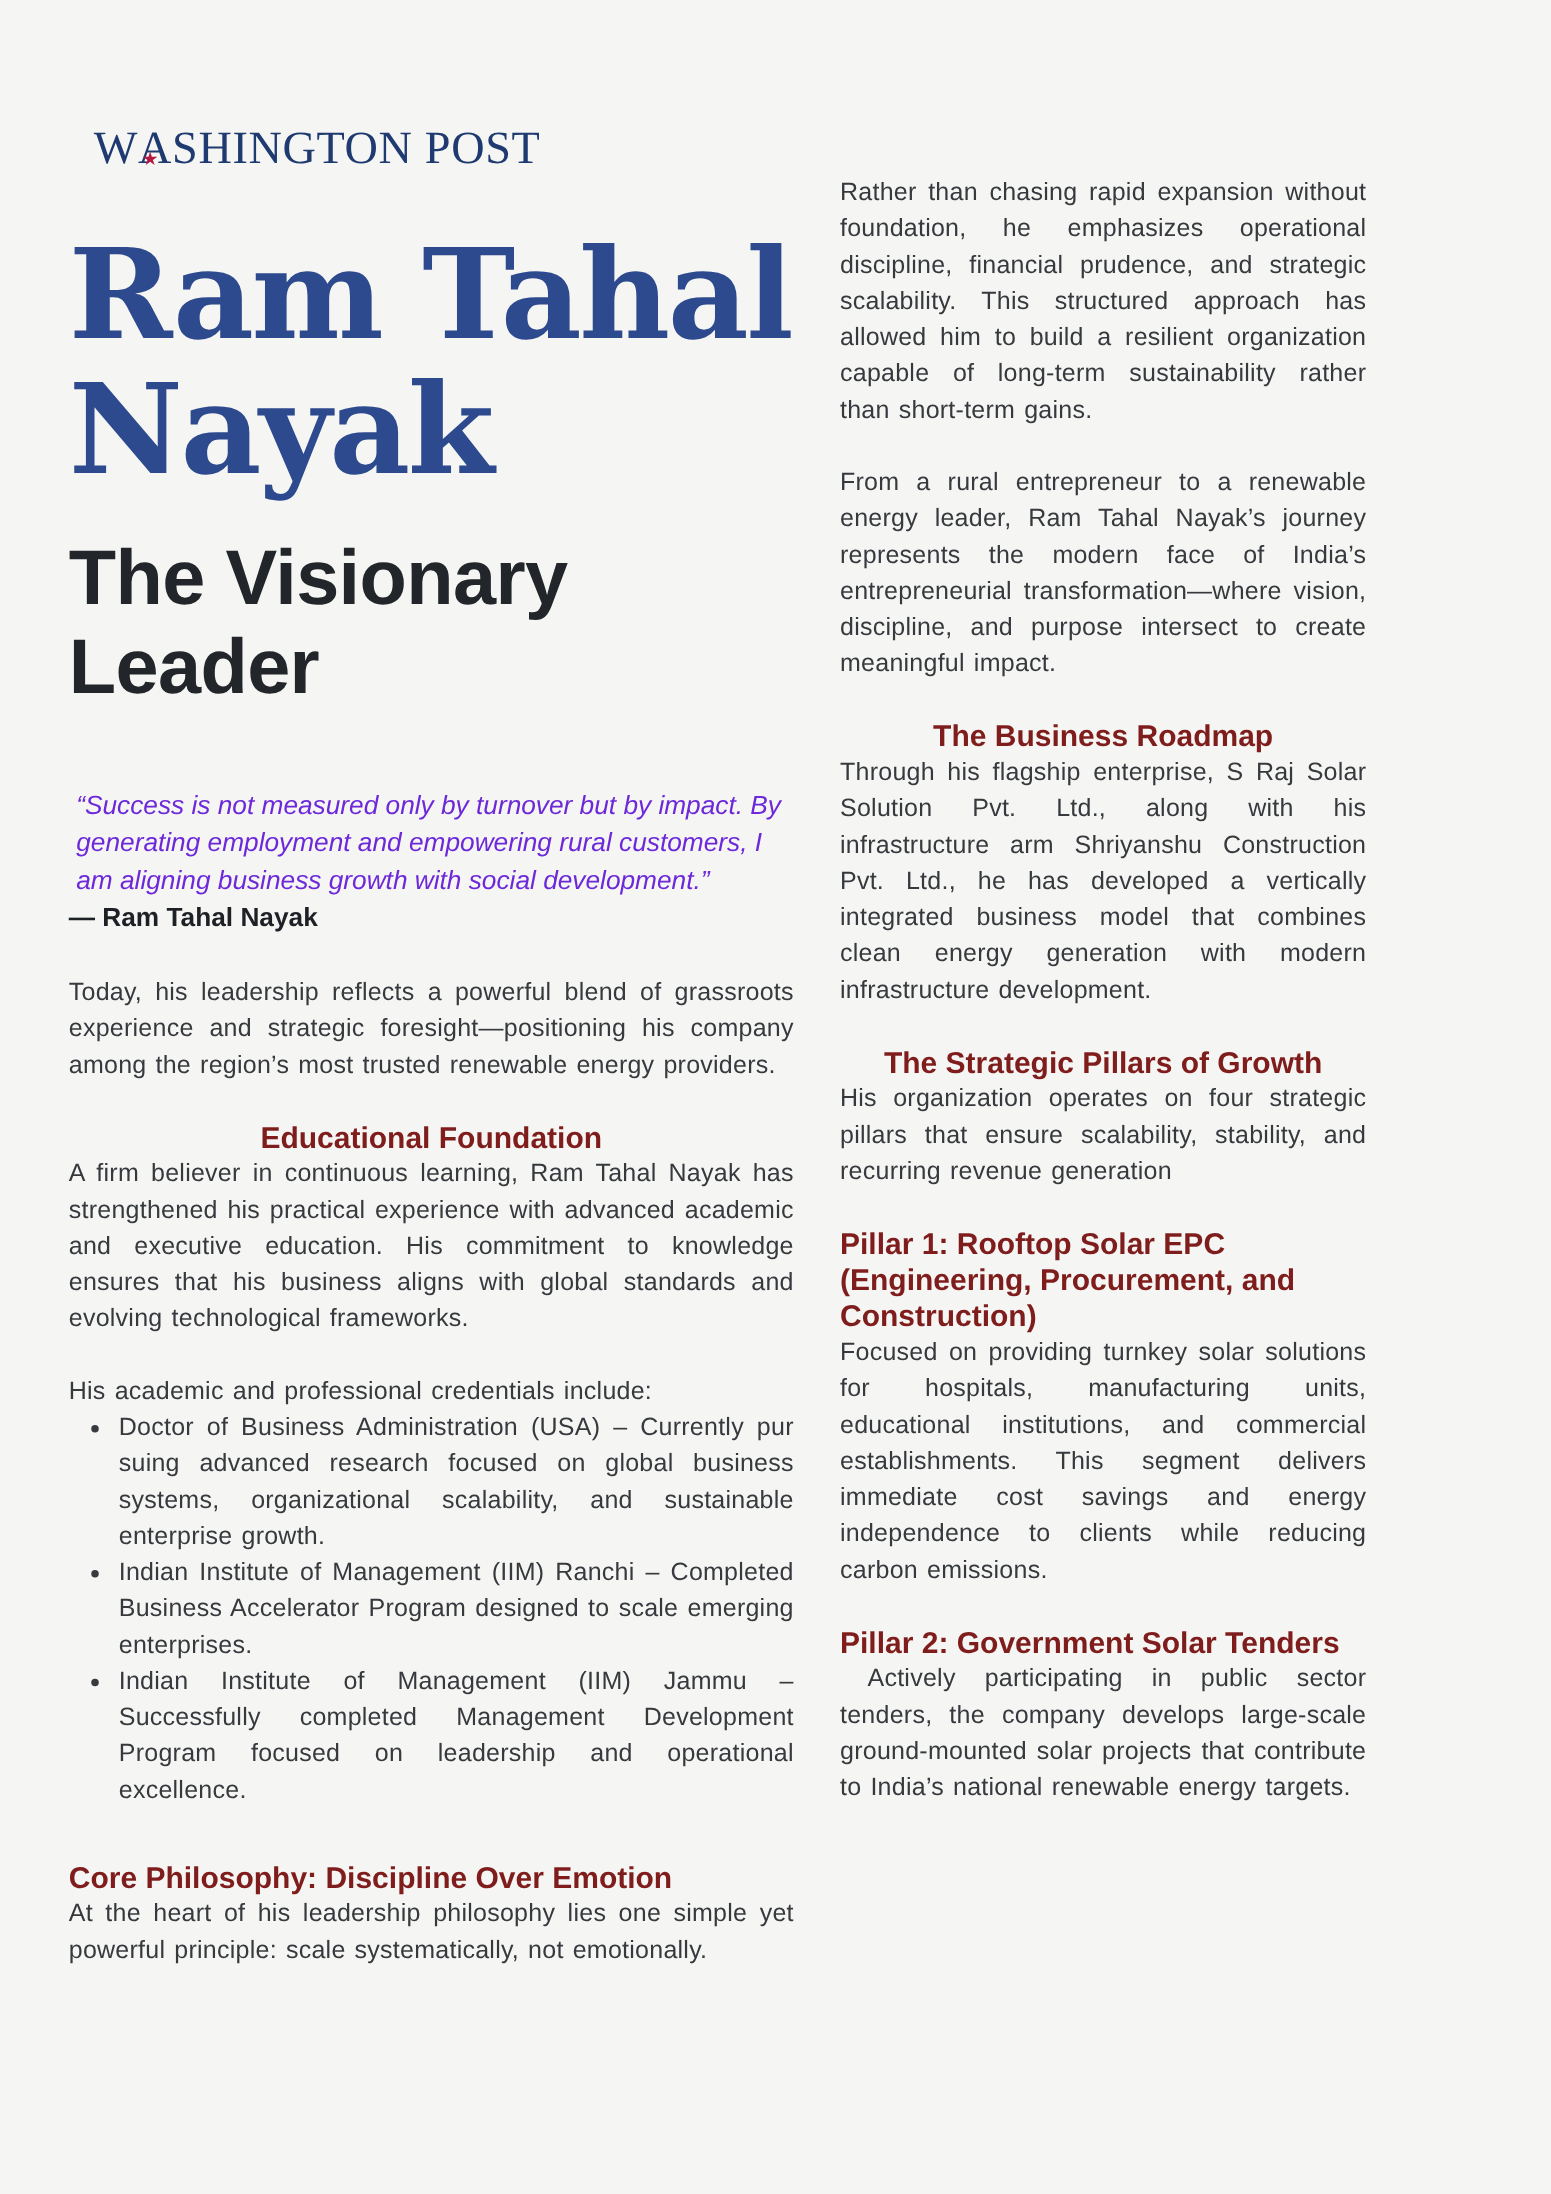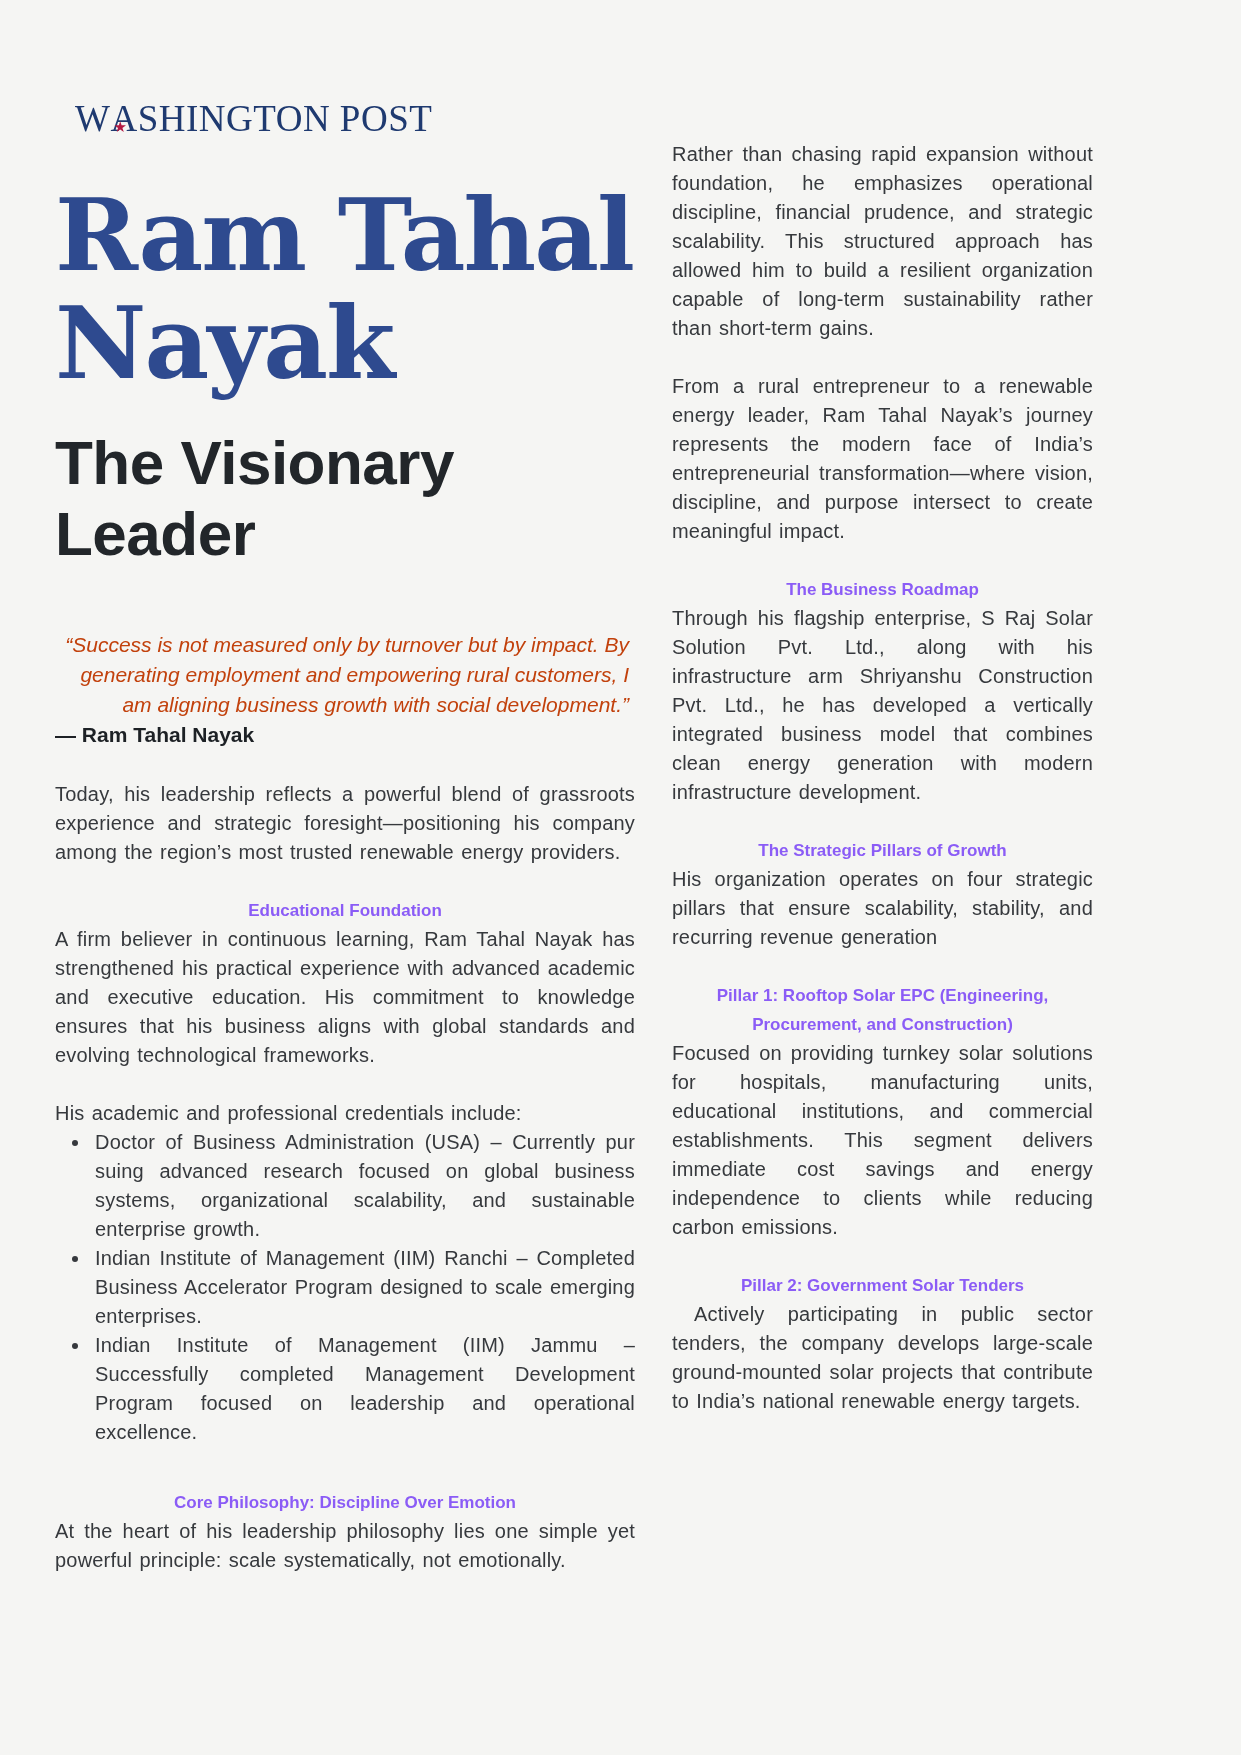--- a/index.html
+++ b/index.html
@@ -57,22 +57,22 @@
     margin-top: 30px;
     line-height: 1.15;
   }
 
   
   .quote {
     margin-top: 60px;
     font-style: italic;
     font-size: 21px;
     line-height: 30px;
-    text-align: right;
-    color: #c2410c;
+    text-align: left;
+    color: #6d28d9;
     padding: 0 6px;
   }
   .quote-attribution {
     font-size: 21px;
     font-weight: 700;
     text-align: left;
     color: #1d2125;
     line-height: 30px;
     margin-top: 0;
   }
@@ -81,28 +81,28 @@
   .body-text p {
     font-size: 20px;
     line-height: 29px;
     letter-spacing: 0.2px;
     word-spacing: 1.5px;
     text-align: justify;
     margin: 0 0 29px 0;
   }
   .first-para { margin-top: 30px !important; }
   h3.center-head, h3.left-head {
-    font-size: 17px;
+    font-size: 24px;
     line-height: 29px;
-    color: #8b5cf6;
+    color: #7f1d1d;
     margin: 29px 0 0 0;
     font-weight: 700;
   }
   .center-head { text-align: center; }
-  .left-head { text-align: center; }
+  .left-head { text-align: left; }
   .no-gap { margin-bottom: 0 !important; }
   ul.credentials {
     margin: 0 0 41px 0;
     padding-left: 36px;
   }
   ul.credentials li {
     font-size: 20px;
     line-height: 29px;
     letter-spacing: 0.2px;
     word-spacing: 1.5px;

